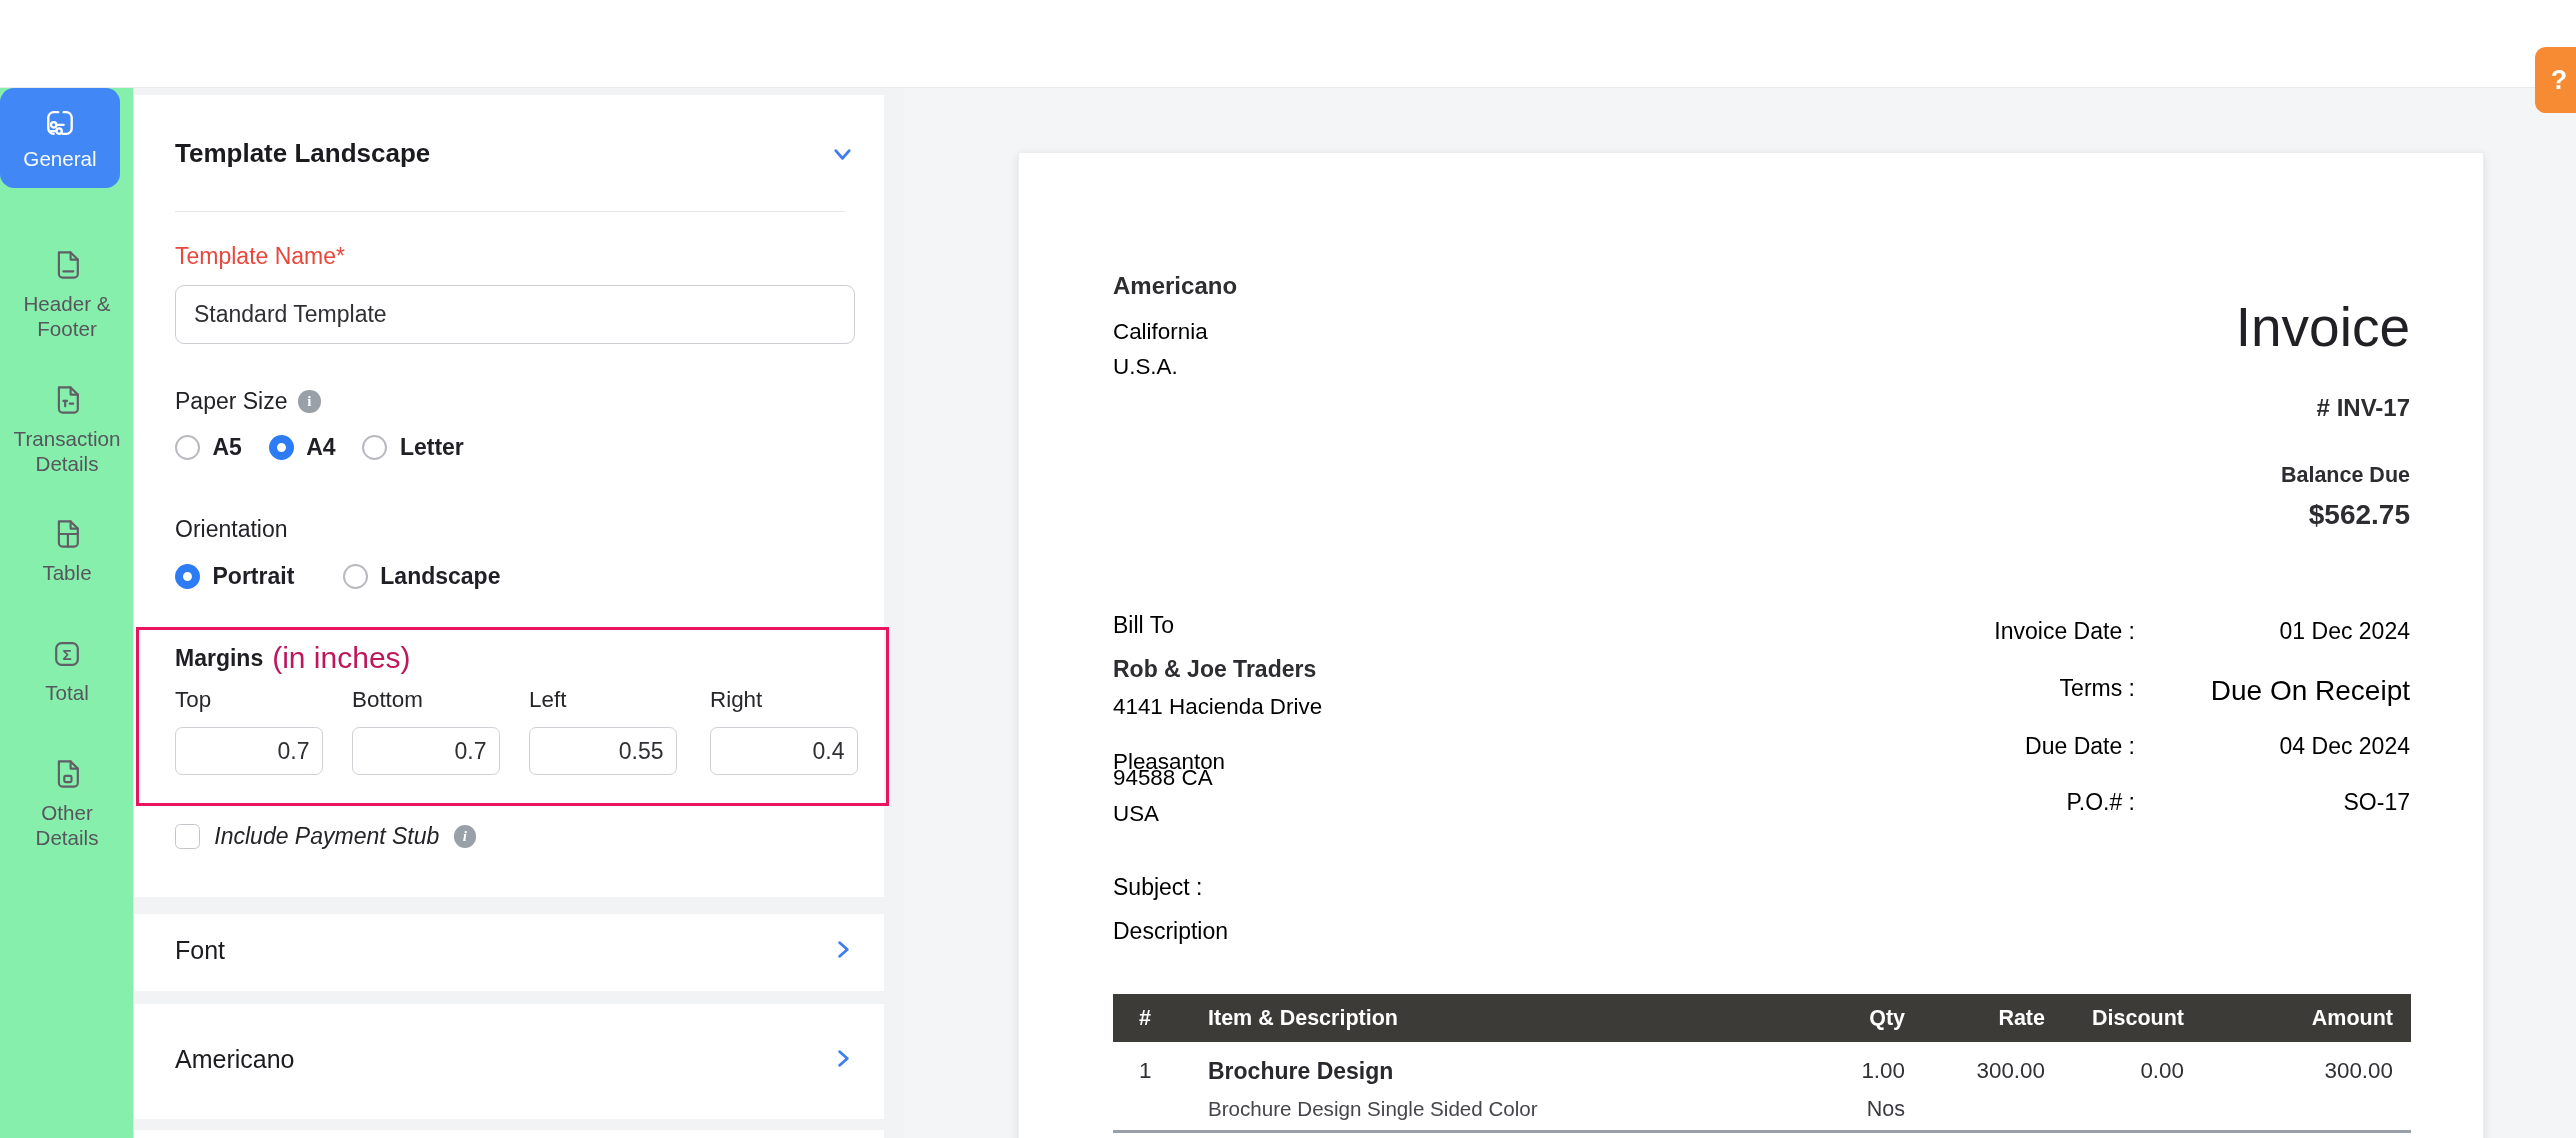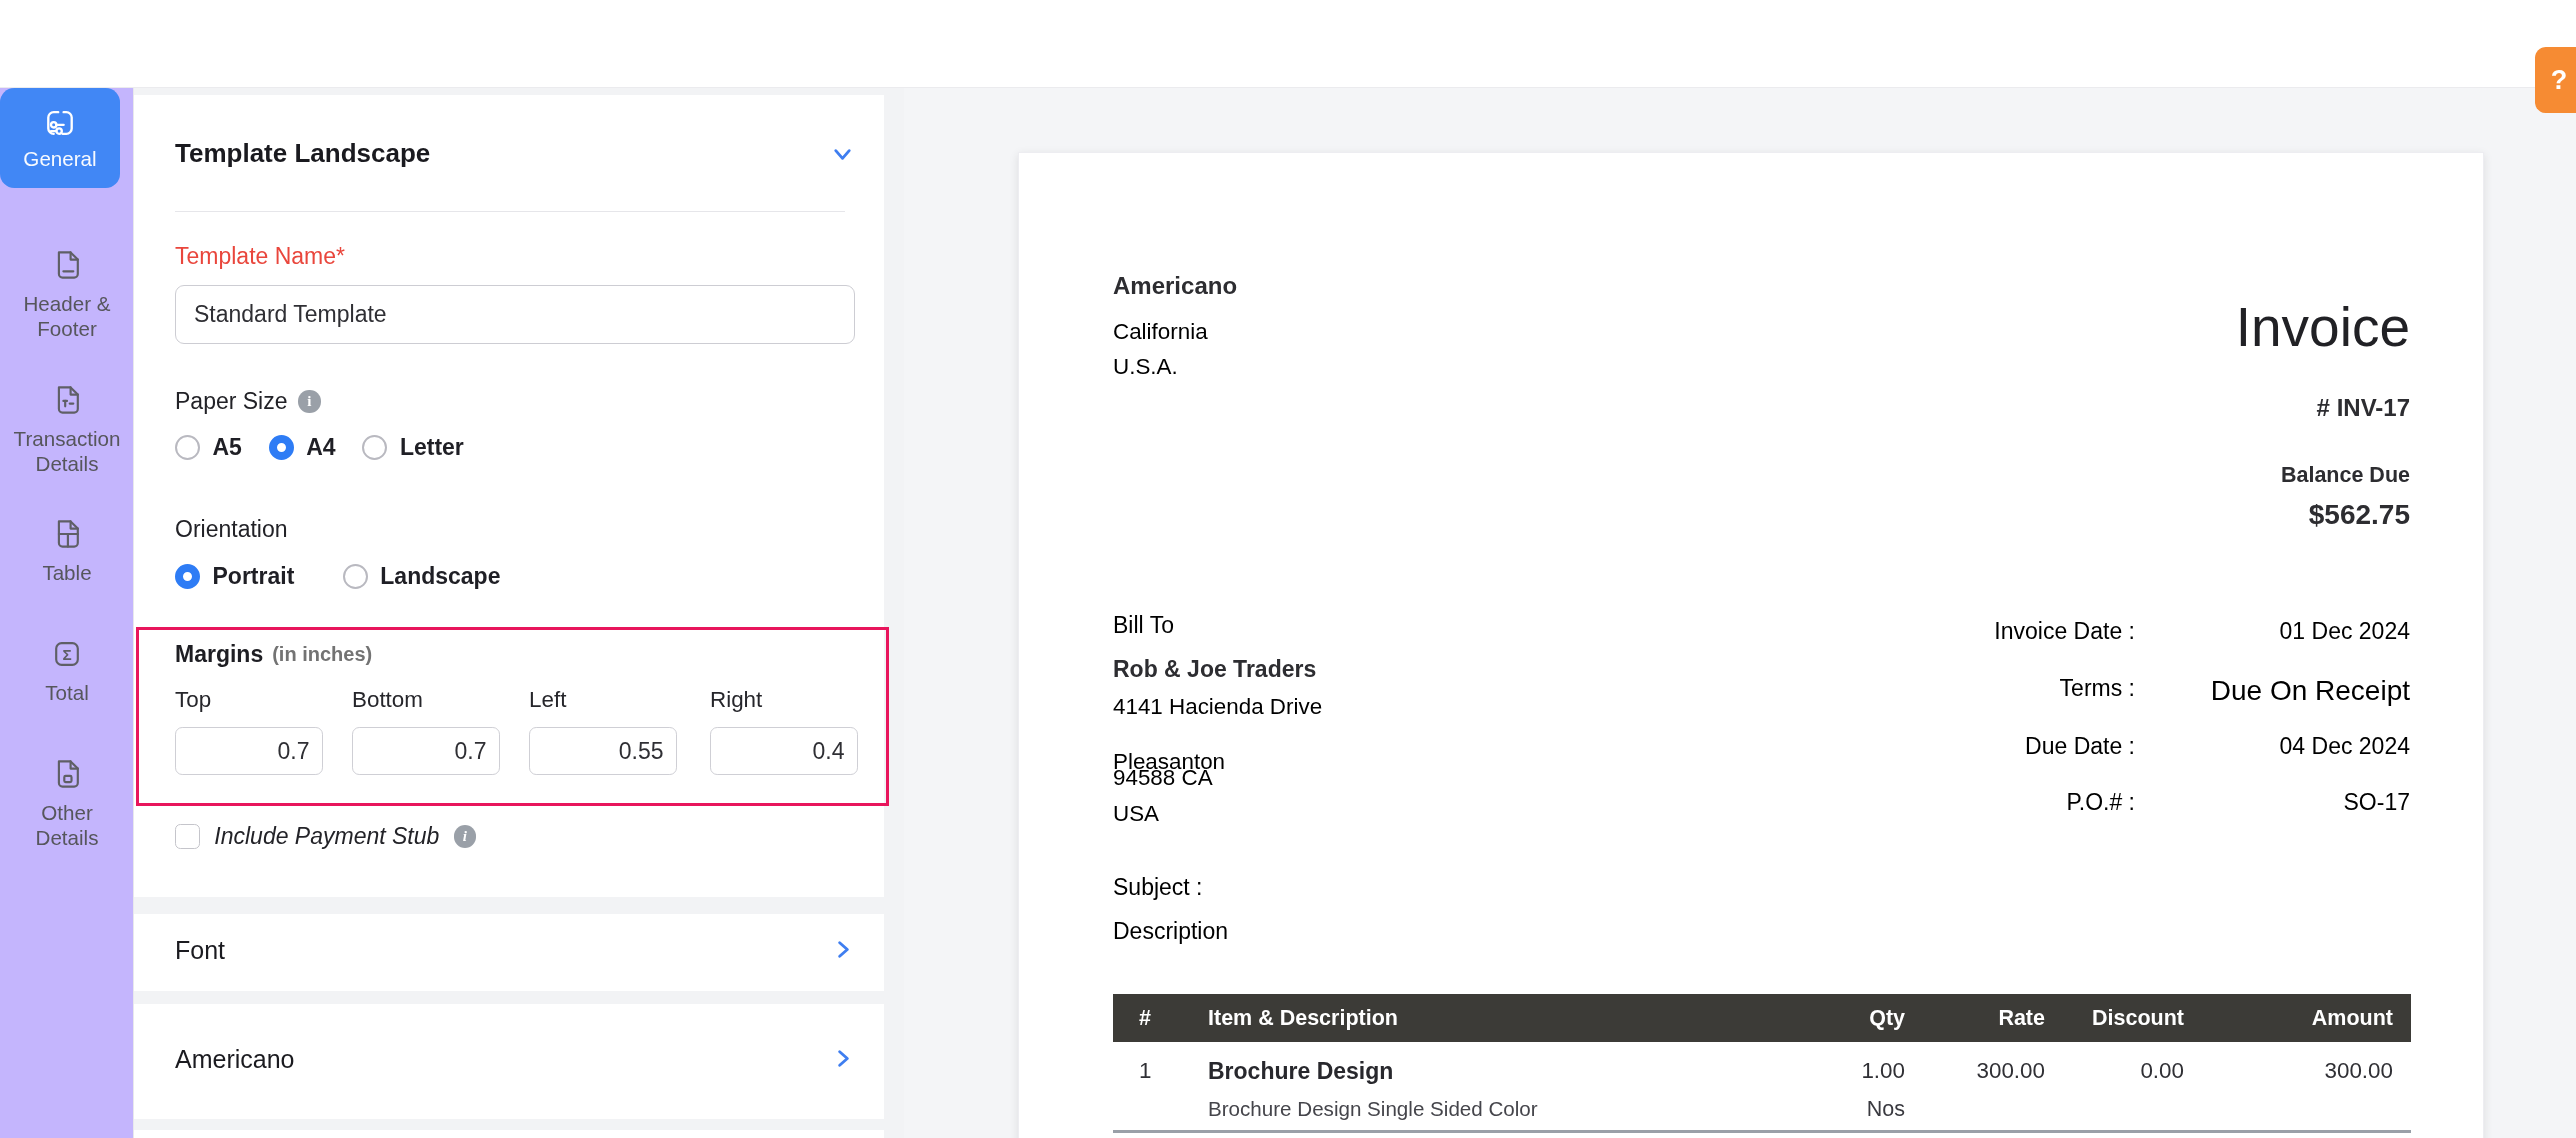--- a/index.html
+++ b/index.html
@@ -16,21 +16,21 @@
   .btn-theme span { font-size:21.5px; color:#3f7ef0; }
   .btn-refresh { left:2145px; top:17px; width:251px; height:52px; background:#f0f0f2; border:0.9px solid #d6d6db; gap:10.7px; }
   .btn-refresh span { font-size:21.5px; color:#2c2c31; }
   .btn-save { left:2417px; top:17px; width:86px; height:52px; background:#4187f5; }
   .btn-save span { font-size:21.5px; color:#fff; }
   .close-x { left:2512px; top:25px; width:32px; height:36px; display:flex; align-items:center; }
   .help-tab { left:2535px; top:47px; width:48px; height:66px; background:#f68b33; border-radius:10.7px 0 0 10.7px; display:flex; align-items:center; justify-content:center; z-index:40; }
   .help-tab span { color:#fff; font-size:27px; font-weight:700; }
 
   
-  .sidebar { left:0; top:88px; width:134px; height:1051px; background:#c4b5fd; border-right:0.9px solid #e8e8ec; z-index:20; }
+  .sidebar { left:0; top:88px; width:134px; height:1051px; background:#86efac; border-right:0.9px solid #e8e8ec; z-index:20; }
   .side-item { position:absolute; left:0; width:134px; display:flex; flex-direction:column; align-items:center; gap:8px; cursor:pointer; }
   .side-item .lbl { font-size:20.6px; color:#56565c; text-align:center; line-height:1.22; width:115px; }
   .side-general { left:7.2px; top:5.4px; width:120px; height:100px; background:#4187f5; border-radius:14.3px; display:flex; flex-direction:column; align-items:center; justify-content:center; gap:6.3px; cursor:pointer; }
   .side-general .lbl { color:rgba(255,255,255,.96); font-size:20.6px; }
   .icon-stroke { stroke:#5f5f66; fill:none; stroke-width:2.4; stroke-linecap:round; stroke-linejoin:round; }
   .icon-white { stroke:#fff; fill:none; stroke-width:2.6; stroke-linecap:round; stroke-linejoin:round; }
 
   
   .panel-bg { left:134px; top:88px; width:770px; height:1051px; background:#f2f3f5; }
   .card { position:absolute; background:#fff; }
@@ -44,21 +44,21 @@
   .fld-label { font-size:23px; font-weight:500; color:#222227; }
   .txt-input { position:absolute; border:1.3px solid #cdcdd3; border-radius:9px; background:#fff; font-family:"Liberation Sans",sans-serif; font-size:23px; color:#2f2f34; outline:none; }
   .name-input { left:175px; top:285px; width:680px; height:59px; padding:0 18px; }
   .radio { width:25px; height:25px; border-radius:50%; background:#fff; border:2.7px solid #b9b9c0; flex:none; }
   .radio.sel { border:8px solid #2e7cf5; }
   .r-lbl { font-size:23px; font-weight:600; color:#1f1f25; }
   .flexrow { position:absolute; display:flex; align-items:center; }
   .info-dot { width:22.4px; height:22.4px; border-radius:50%; background:#9aa0a8; color:#fff; font-size:15px; font-weight:700; display:inline-flex; align-items:center; justify-content:center; font-family:"Liberation Serif",serif; }
   .hl-box { left:136px; top:627px; width:753px; height:179px; border:3.6px solid #e8155c; z-index:15; pointer-events:none; }
   .m-title { font-size:23px; font-weight:600; color:#1e1e23; }
-  .m-unit { font-size:20px; color:#737373; font-weight:700; }
+  .m-unit { font-size:30px; color:#be185d; font-weight:400; }
   .m-lbl { font-size:22.4px; font-weight:500; color:#26262b; }
   .m-input { width:148px; height:48px; border:1.3px solid #cfcfd5; border-radius:7.2px; text-align:right; padding:0 12.5px; }
   .chk { width:25px; height:25px; border-radius:5.4px; border:1.8px solid #c5c5cb; background:#fff; flex:none; }
   .collapse-lbl { font-size:25px; font-weight:500; color:#1b1b20; }
 
   
   .preview-bg { left:904px; top:88px; width:1672px; height:1051px; background:#f4f5f7; }
   .paper { left:1018px; top:152px; width:1466px; height:1020px; background:#fff; border:0.9px solid #ededf1; box-shadow:0 1.8px 9px rgba(0,0,0,.10); }
   .inv { color:#000000; }
   .inv-b { font-weight:700; color:#2d2d31; }

